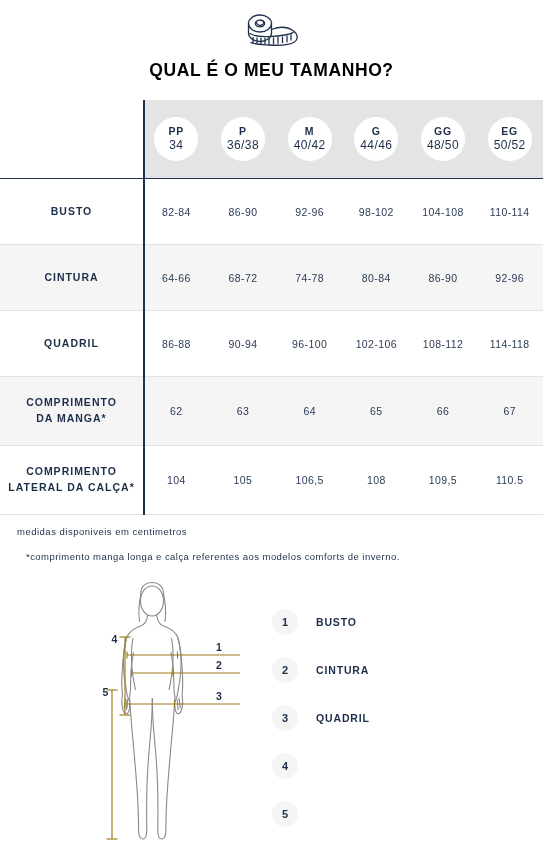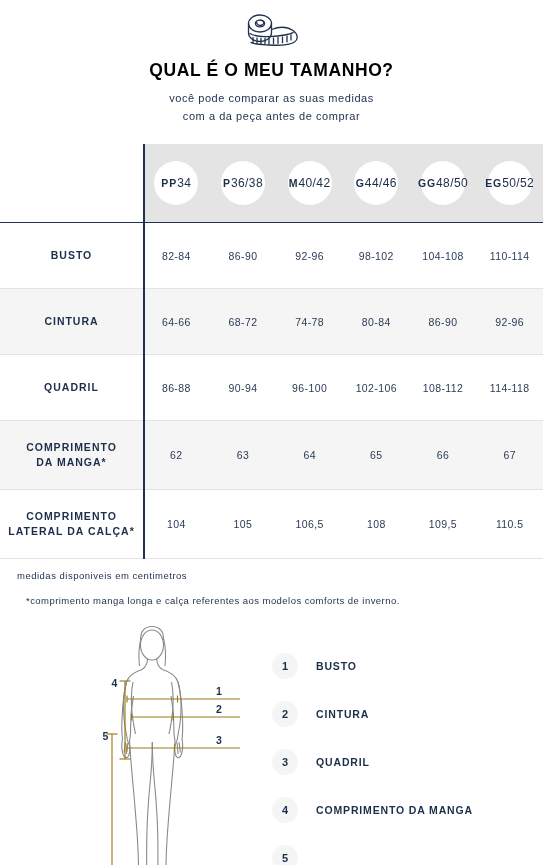--- a/index.html
+++ b/index.html
@@ -68,21 +68,21 @@
     vertical-align: middle;
     text-align: center;
   }
   .size-badge {
     width: 44px;
     height: 44px;
     border-radius: 50%;
     background: #ffffff;
     margin: 0 auto;
     display: flex;
-    flex-direction: row;
+    flex-direction: column;
     align-items: center;
     justify-content: center;
     line-height: 1.22;
   }
   .size-badge .s-name {
     font-size: 10.5px;
     font-weight: bold;
     letter-spacing: 0.9px;
     color: #1c2e4a;
   }
@@ -208,24 +208,20 @@
       <path d="M30.5 17.5 C38 14.5 46 14.5 52 18.5 C57 22 57.5 27.5 53.5 30
                C48 33.5 36 33.5 28 33 C22 32.6 14 32.6 9.5 30.4"></path>
       <path d="M8.6 21.2 C13 24.2 21 25 28 24.6 C36 24.2 47 23.6 52.6 20.4"></path>
       <path d="M12 25 L12 31.6 M16 25.6 L16 32.2 M20 25.8 L20 32.4
                M24 25.8 L24 32.5 M28 25.7 L28 32.4 M32.5 25.4 L32.5 32.2
                M37 25 L37 31.8 M41.5 24.4 L41.5 31.2 M46 23.4 L46 30.2
                M50 22.2 L50 28.6"></path>
     </g>
   </svg>
   <h1 class="title">QUAL É O MEU TAMANHO?</h1>
-  <p class="subtitle">
-    <span>você pode comparar as suas medidas</span><br>
-    <span>com a da peça antes de comprar</span>
-  </p>
 </div>
 
 <div class="table-wrap">
   <div class="v-divider" style="height: 415px;"></div>
   <table class="size-table">
     <colgroup>
       <col class="col-label">
       <col>
         <col>
         <col>
@@ -441,20 +437,19 @@
     <div class="legend-item">
       <div class="legend-circle">2</div>
       <div class="legend-label">CINTURA</div>
     </div>
     <div class="legend-item">
       <div class="legend-circle">3</div>
       <div class="legend-label">QUADRIL</div>
     </div>
     <div class="legend-item">
       <div class="legend-circle">4</div>
-      <div class="legend-label">COMPRIMENTO DA MANGA</div>
     </div>
     <div class="legend-item">
       <div class="legend-circle">5</div>
 
     </div>
   </div>
 </div>
 
 </body></html>

